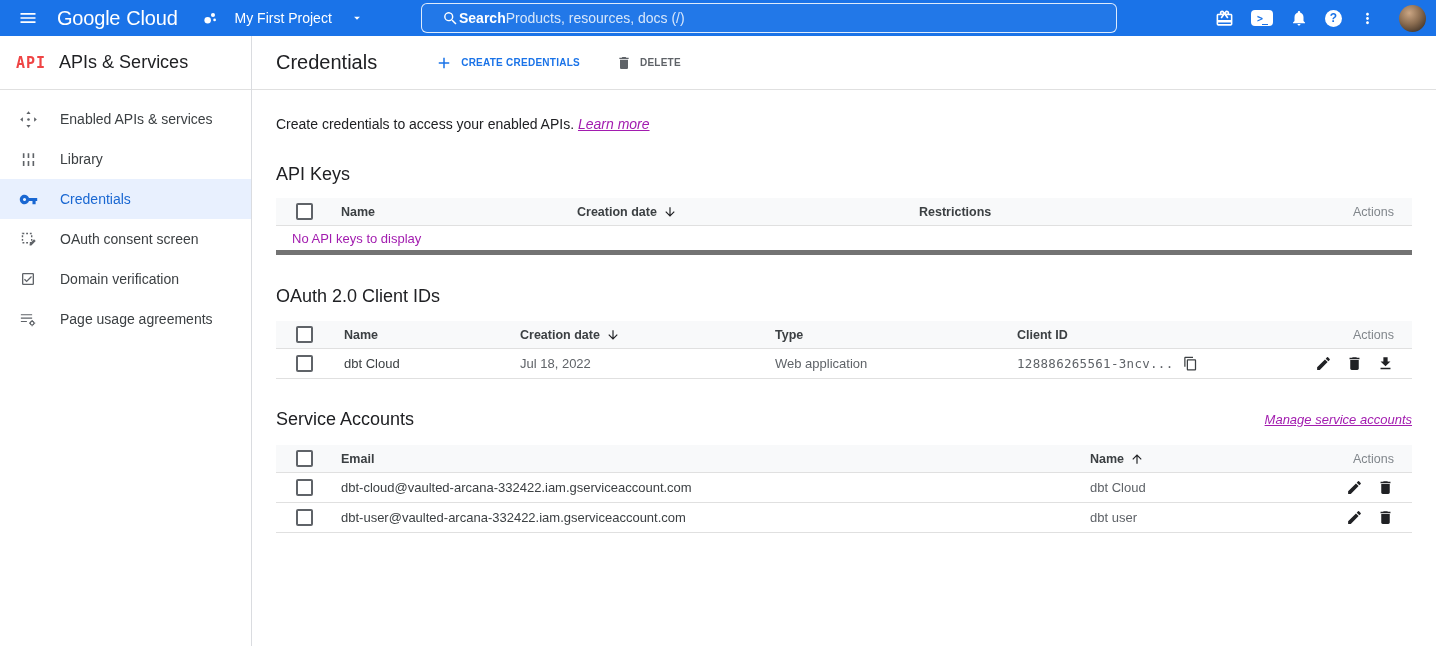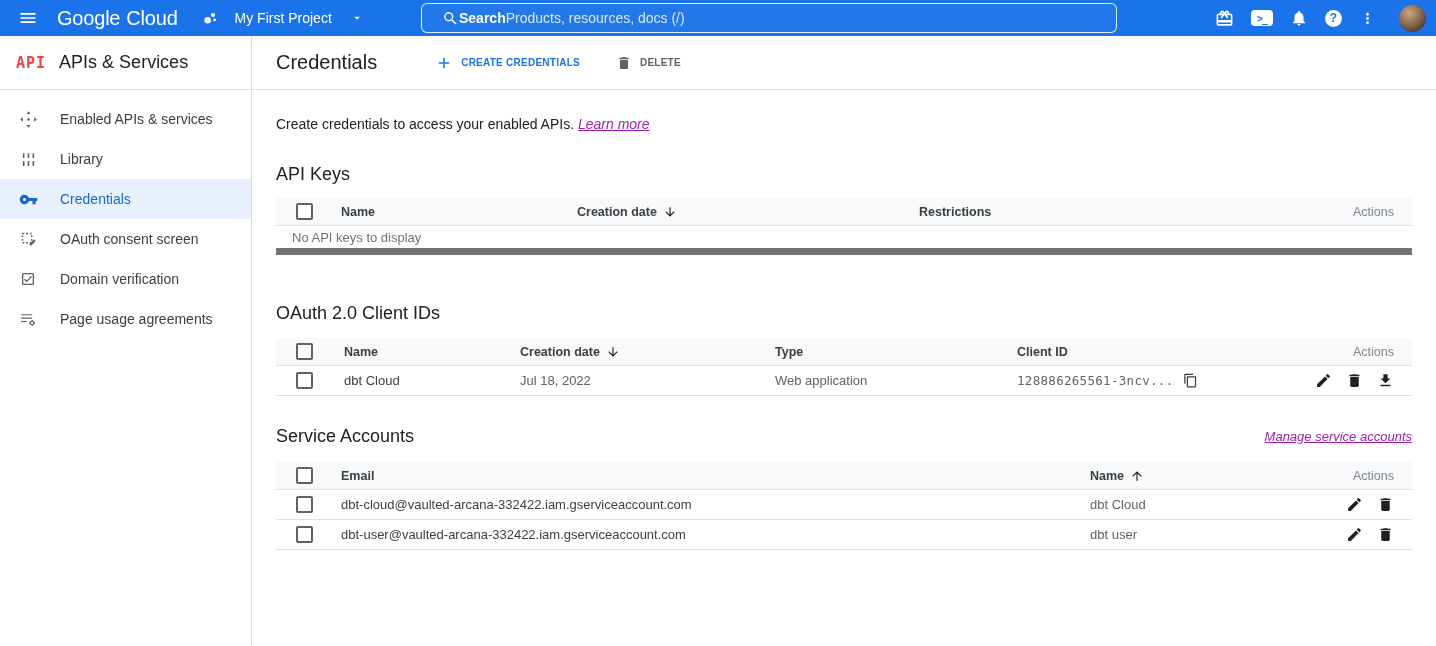--- a/index.html
+++ b/index.html
@@ -55,21 +55,21 @@
   .tb-btn { background:none; border:none; display:flex; align-items:center; gap:8px; font-family:inherit;
     font-size:10px; font-weight:700; letter-spacing:0.25px; cursor:pointer; }
   .create-btn { color:#1a73e8; margin-left:58px; }
   .delete-btn { color:#5f6368; margin-left:36px; }
 
   .content { padding:0 24px; }
   .intro { margin-top:26px; font-size:14px; color:#202124; }
   a.lnk { color:#a21caf; text-decoration:underline; cursor:pointer;font-style:italic; }
   h2.sec { font-size:18px; font-weight:400; color:#202124; }
   .sec-apikeys { margin-top:32px; }
-  .sec-oauth { margin-top:48px; }
+  .sec-oauth { margin-top:31px; }
   .sa-head { margin-top:30px; display:flex; align-items:center; justify-content:space-between; }
   .sa-head a { font-size:13px; }
 
   
   .tbl { width:100%; }
   .t1-top { margin-top:13px; }
   .t2-top { margin-top:14px; }
   .t3-top { margin-top:15px; }
   .row { display:grid; align-items:center; border-bottom:1px solid #e0e0e0; }
   .t1 { grid-template-columns:65px 236px 342px 1fr 120px; }
@@ -78,21 +78,21 @@
   .hrow { background:#f8f9fa; height:28px; font-size:12.5px; }
   .drow { height:30px; font-size:13px; }
   .th { font-weight:700; color:#3c4043; display:flex; align-items:center; }
   .th.actions, .td.actions { justify-content:flex-end; padding-right:18px; }
   .th.actions { color:#80868b; font-weight:400; }
   .cbx-cell { padding-left:20px; }
   .cbx { width:17px; height:17px; border:2px solid #5f6368; border-radius:2px; background:#fff; display:block; cursor:pointer; }
   .sort { margin-left:6px; color:#202124; display:inline-flex; }
   .td { color:#3c4043; display:flex; align-items:center; }
   .td.muted { color:#5f6368; }
-  .empty-row { height:29px; display:flex; align-items:center; padding-left:16px; color:#737373; border-bottom:7px solid #737373; }
+  .empty-row { height:29px; display:flex; align-items:center; padding-left:16px; color:#a21caf; border-bottom:5px solid #737373; }
   .mono { font-family:"DejaVu Sans Mono", monospace; font-size:12.5px; color:#5f6368; letter-spacing:0.3px; }
   .copy-btn { background:none; border:none; color:#3c4043; margin-left:9px; cursor:pointer; }
   .act-btn { background:none; border:none; color:#202124; cursor:pointer; padding:0; margin-left:14px; }
 </style>
 </head>
 <body>
 
 <div class="topbar">
   <button class="tb-icon menu-btn">
     <span>

